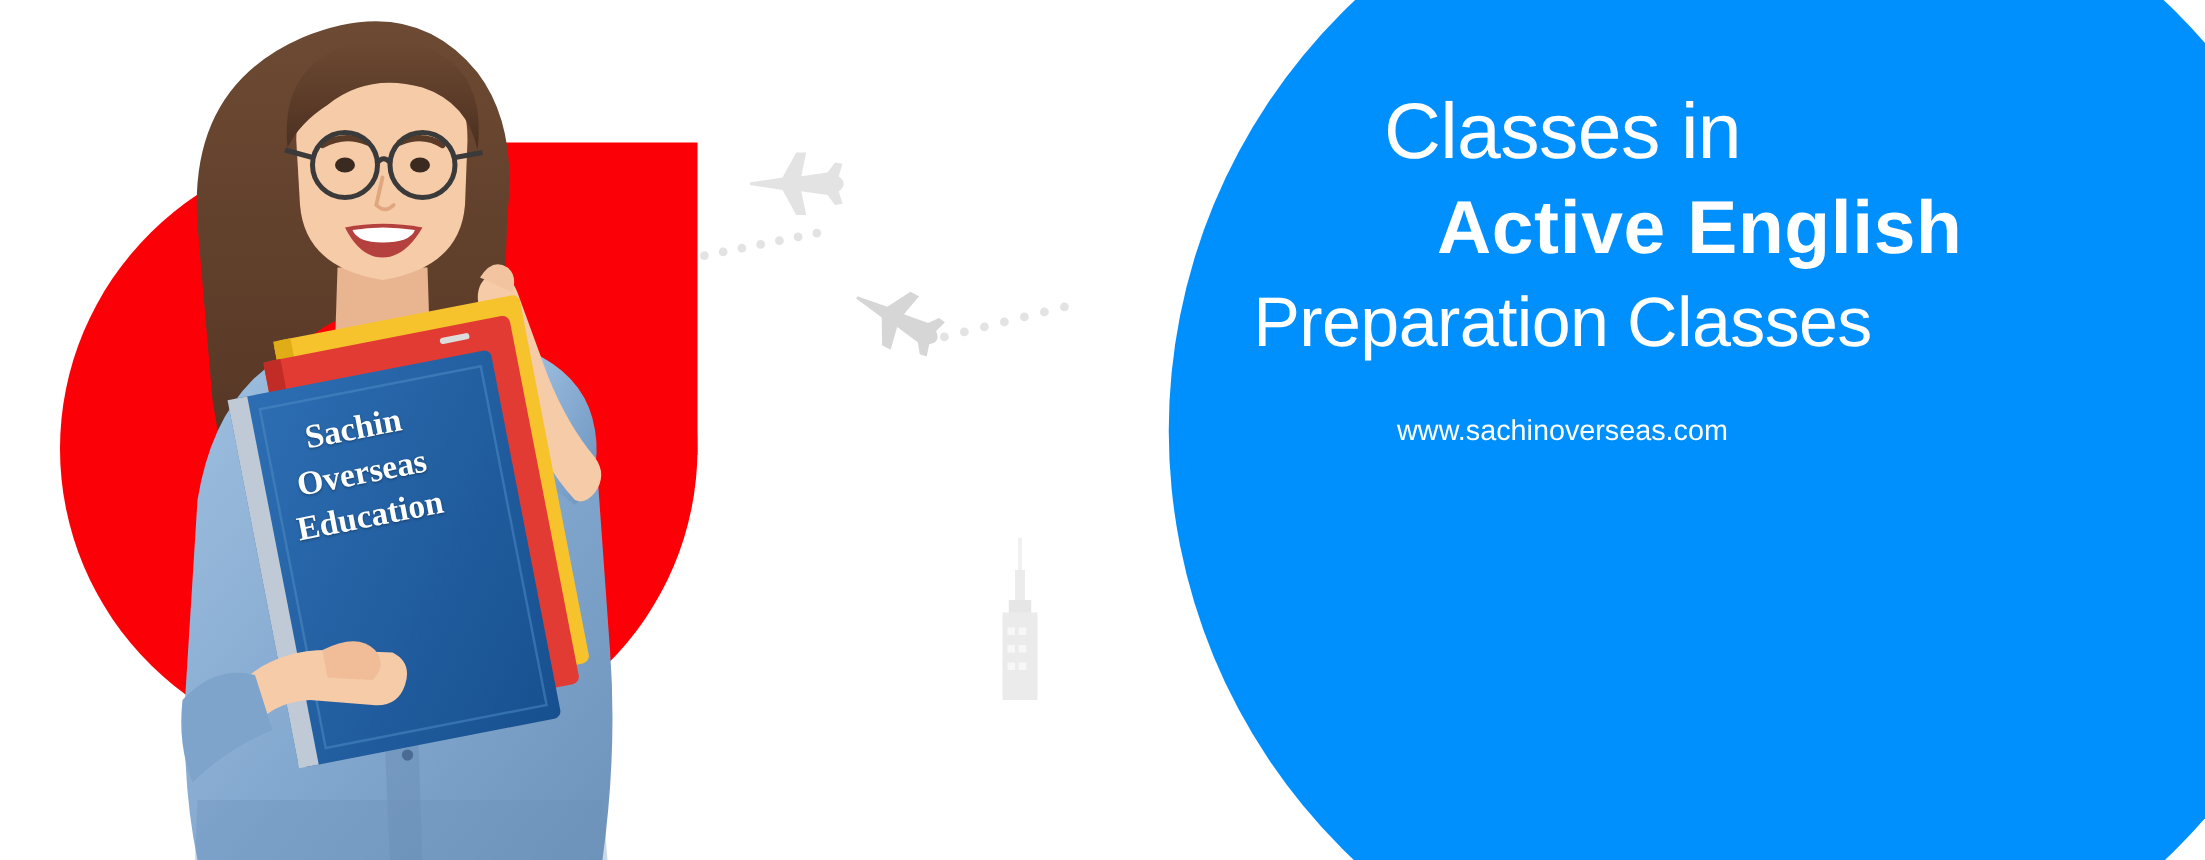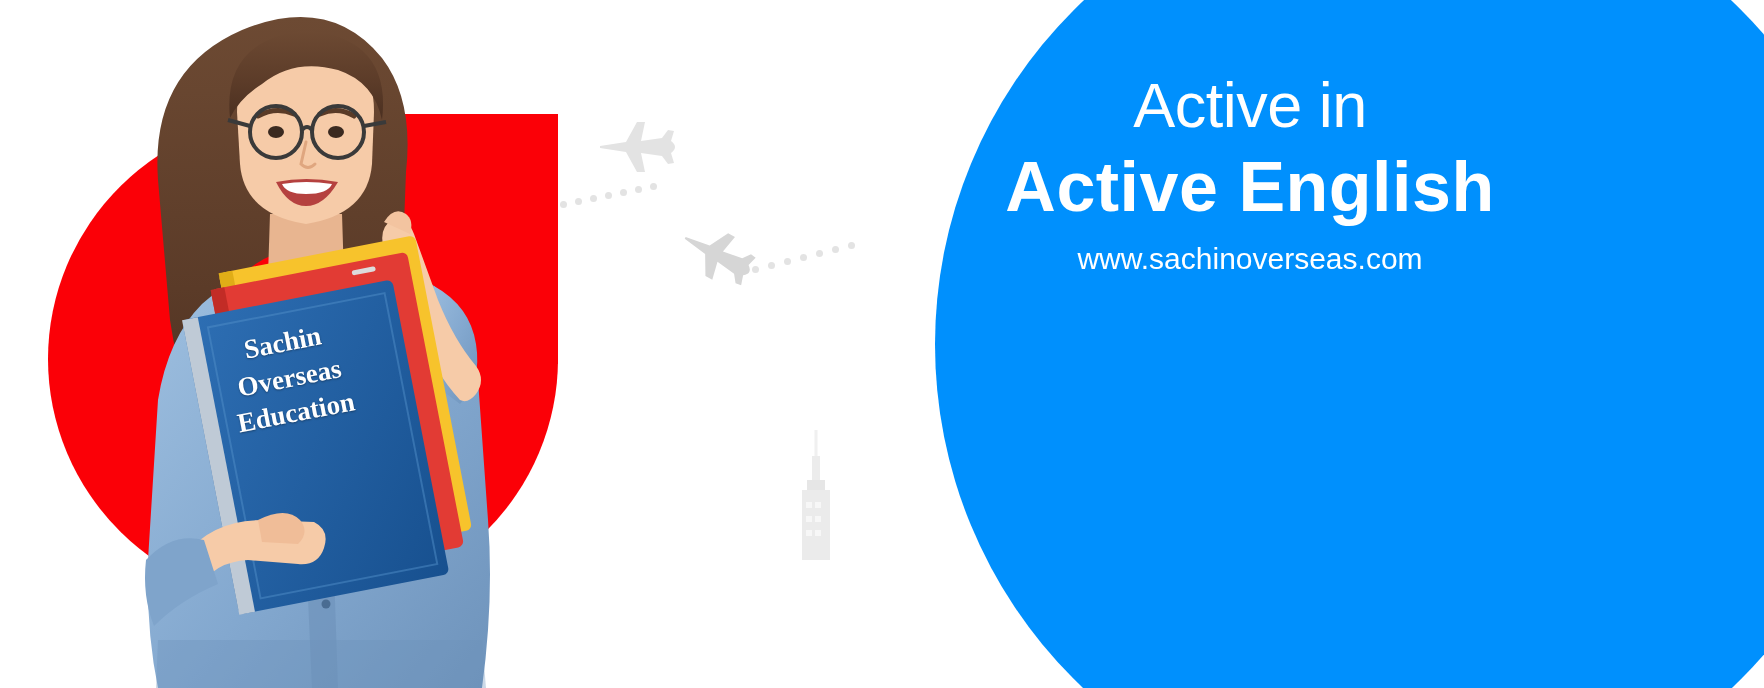--- a/index.html
+++ b/index.html
@@ -47,39 +47,40 @@
 
   .promo-eyebrow {
     font-size: 63px;
     font-weight: 400;
     letter-spacing: -0.5px;
     line-height: 1.05;
     margin-bottom: 10px;
   }
 
   .promo-headline {
-    font-size: 70px;
+    font-size: 60px;
     font-weight: 800;
     letter-spacing: 0.5px;
     line-height: 1.12;
     margin-bottom: 12px;
     white-space: nowrap;
+    text-align: right;
   }
 
   .promo-subhead {
     font-size: 56px;
     font-weight: 400;
     letter-spacing: -0.5px;
     line-height: 1.1;
     margin-bottom: 40px;
     white-space: nowrap;
   }
 
   .promo-contact {
-    font-size: 30px;
+    font-size: 23px;
     font-weight: 400;
     line-height: 1.32;
     letter-spacing: 0px;
   }
 
   .promo-contact div { white-space: nowrap; }
 
   
   .red-blob {
     position: absolute;
@@ -313,20 +314,21 @@
 
   <div class="book-text">
     <div>Sachin</div>
     <div>Overseas</div>
     <div>Education</div>
   </div>
 
   <div class="blue-circle"></div>
 
   <div class="promo">
-    <div class="promo-eyebrow">Active in</div>
+    <div class="promo-eyebrow">Classes in</div>
     <div class="promo-headline">Active English</div>
+    <div class="promo-subhead">Preparation Classes</div>
     <div class="promo-contact">
       <div>www.sachinoverseas.com</div>
     </div>
   </div>
 
 </div>
 
 </body></html>

